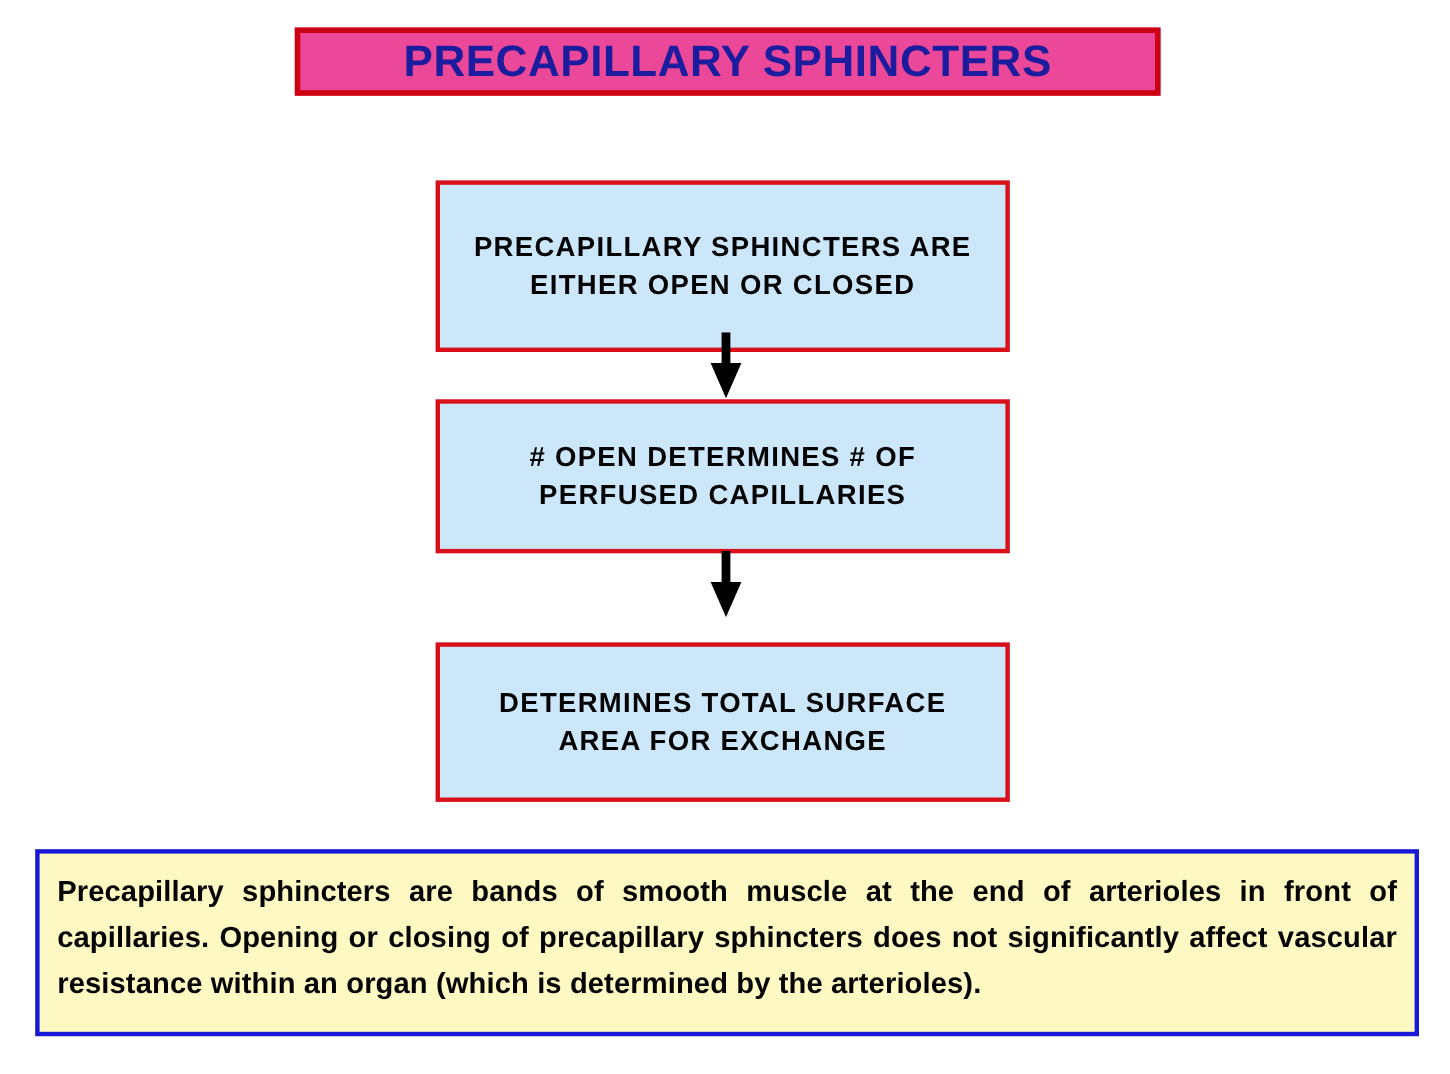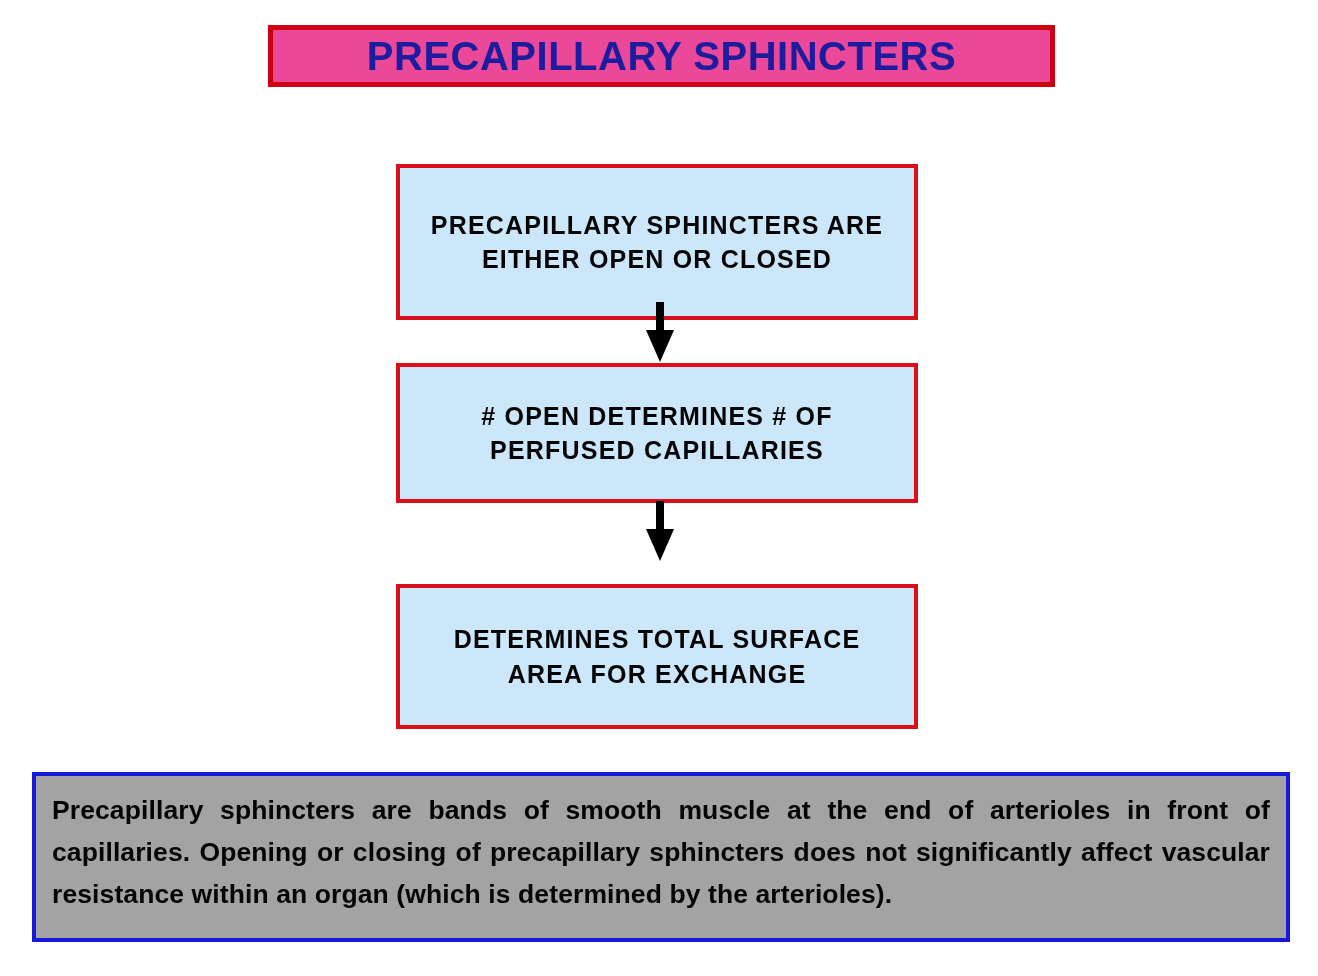--- a/index.html
+++ b/index.html
@@ -76,21 +76,21 @@
   #flow-arrow-2 { top: 501px; }
 
   
   #description-box {
     position: absolute;
     left: 32px;
     top: 772px;
     width: 1258px;
     height: 170px;
     box-sizing: border-box;
-    background: #a3a3a3;
+    background: #fef9c3;
     border: 4px solid #1818d8;
     padding: 14px 16px 0 16px;
   }
   #description-text {
     font-size: 26.5px;
     font-weight: bold;
     color: #050505;
     text-align: justify;
     text-align-last: left;
     line-height: 1.58;

